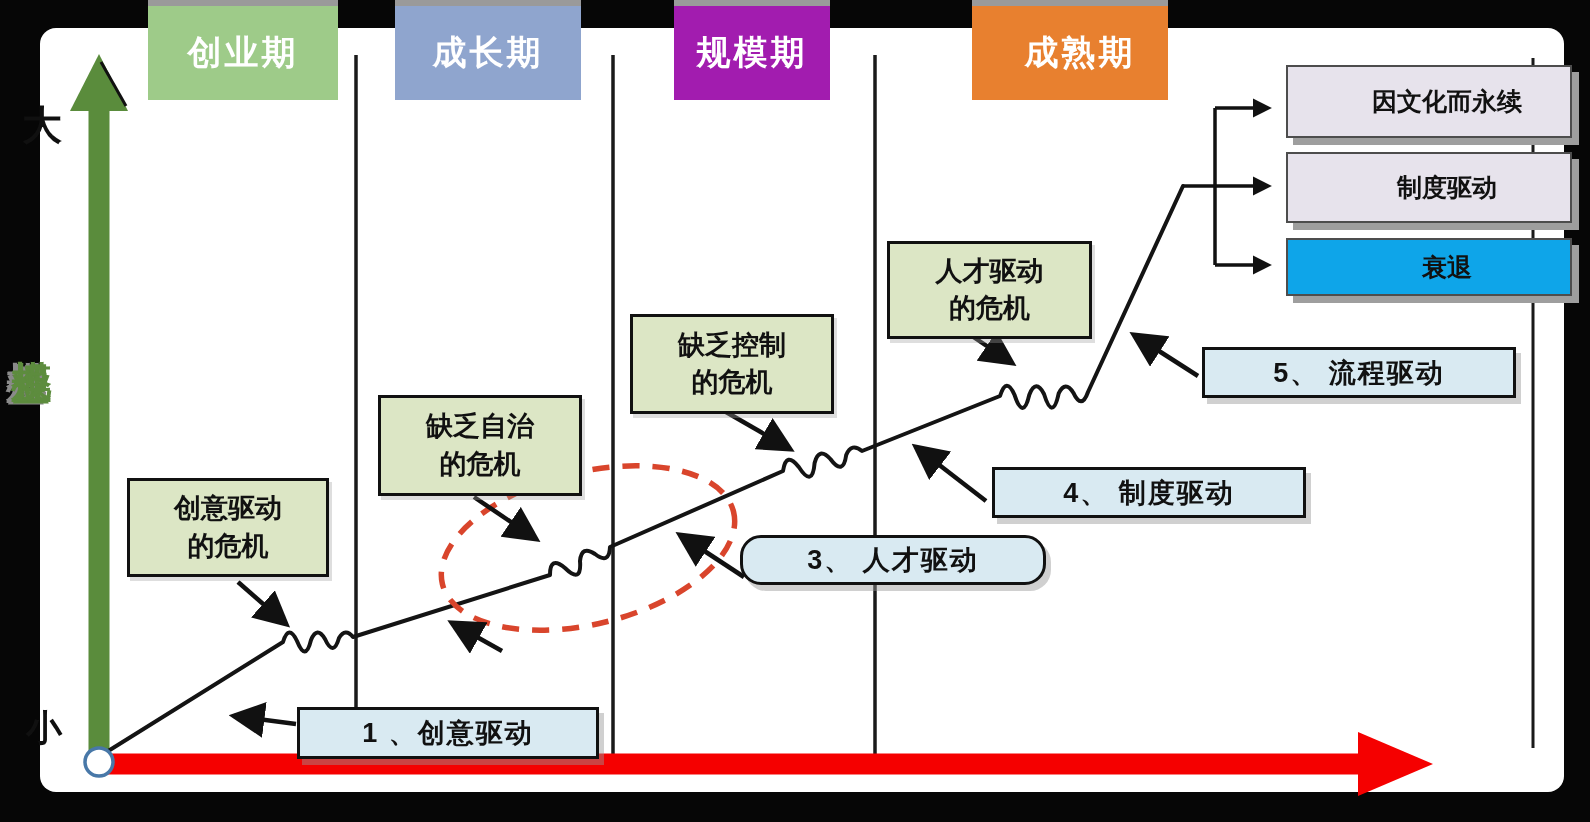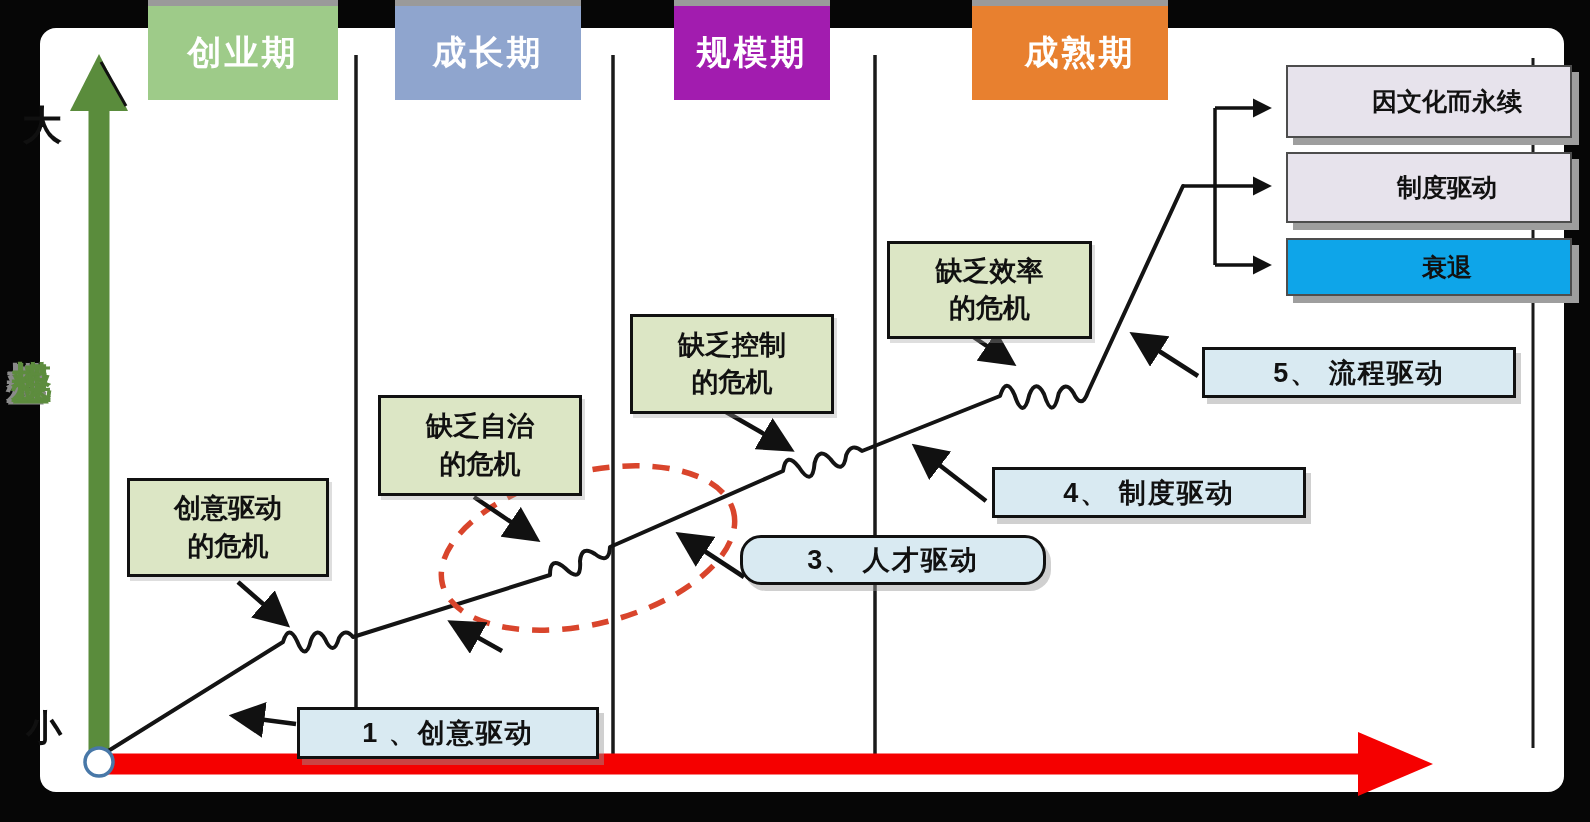--- a/index.html
+++ b/index.html
@@ -99,21 +99,21 @@
   </div>
   <div class="crisis-box" style="left: 378px; top: 395px; width: 198px; height: 95px; background: rgb(220, 230, 197);">
     <span>缺乏自治</span>
     <span>的危机</span>
   </div>
   <div class="crisis-box" style="left: 630px; top: 314px; width: 198px; height: 94px; background: rgb(220, 230, 197);">
     <span>缺乏控制</span>
     <span>的危机</span>
   </div>
   <div class="crisis-box" style="left: 887px; top: 241px; width: 199px; height: 92px; background: rgb(220, 230, 197);">
-    <span>缺乏效率</span>
+    <span>人才驱动</span>
     <span>的危机</span>
   </div>
 
   <div class="driver-box" style="left: 297px; top: 707px; width: 296px; height: 46px; background: rgb(217, 234, 242);">1 、创意驱动</div>
   <div class="driver-box" style="left: 740px; top: 535px; width: 300px; height: 44px; background: rgb(217, 234, 242); border-radius: 21px;">3、 人才驱动</div>
   <div class="driver-box" style="left: 992px; top: 467px; width: 308px; height: 45px; background: rgb(217, 234, 242);">4、 制度驱动</div>
   <div class="driver-box" style="left: 1202px; top: 347px; width: 308px; height: 45px; background: rgb(217, 234, 242);">5、 流程驱动</div>
 
   <div class="outcome-box" style="top: 65px; height: 69px; background: rgb(231, 227, 236);">因文化而永续</div>
   <div class="outcome-box" style="top: 152px; height: 67px; background: rgb(231, 227, 236);">制度驱动</div>

